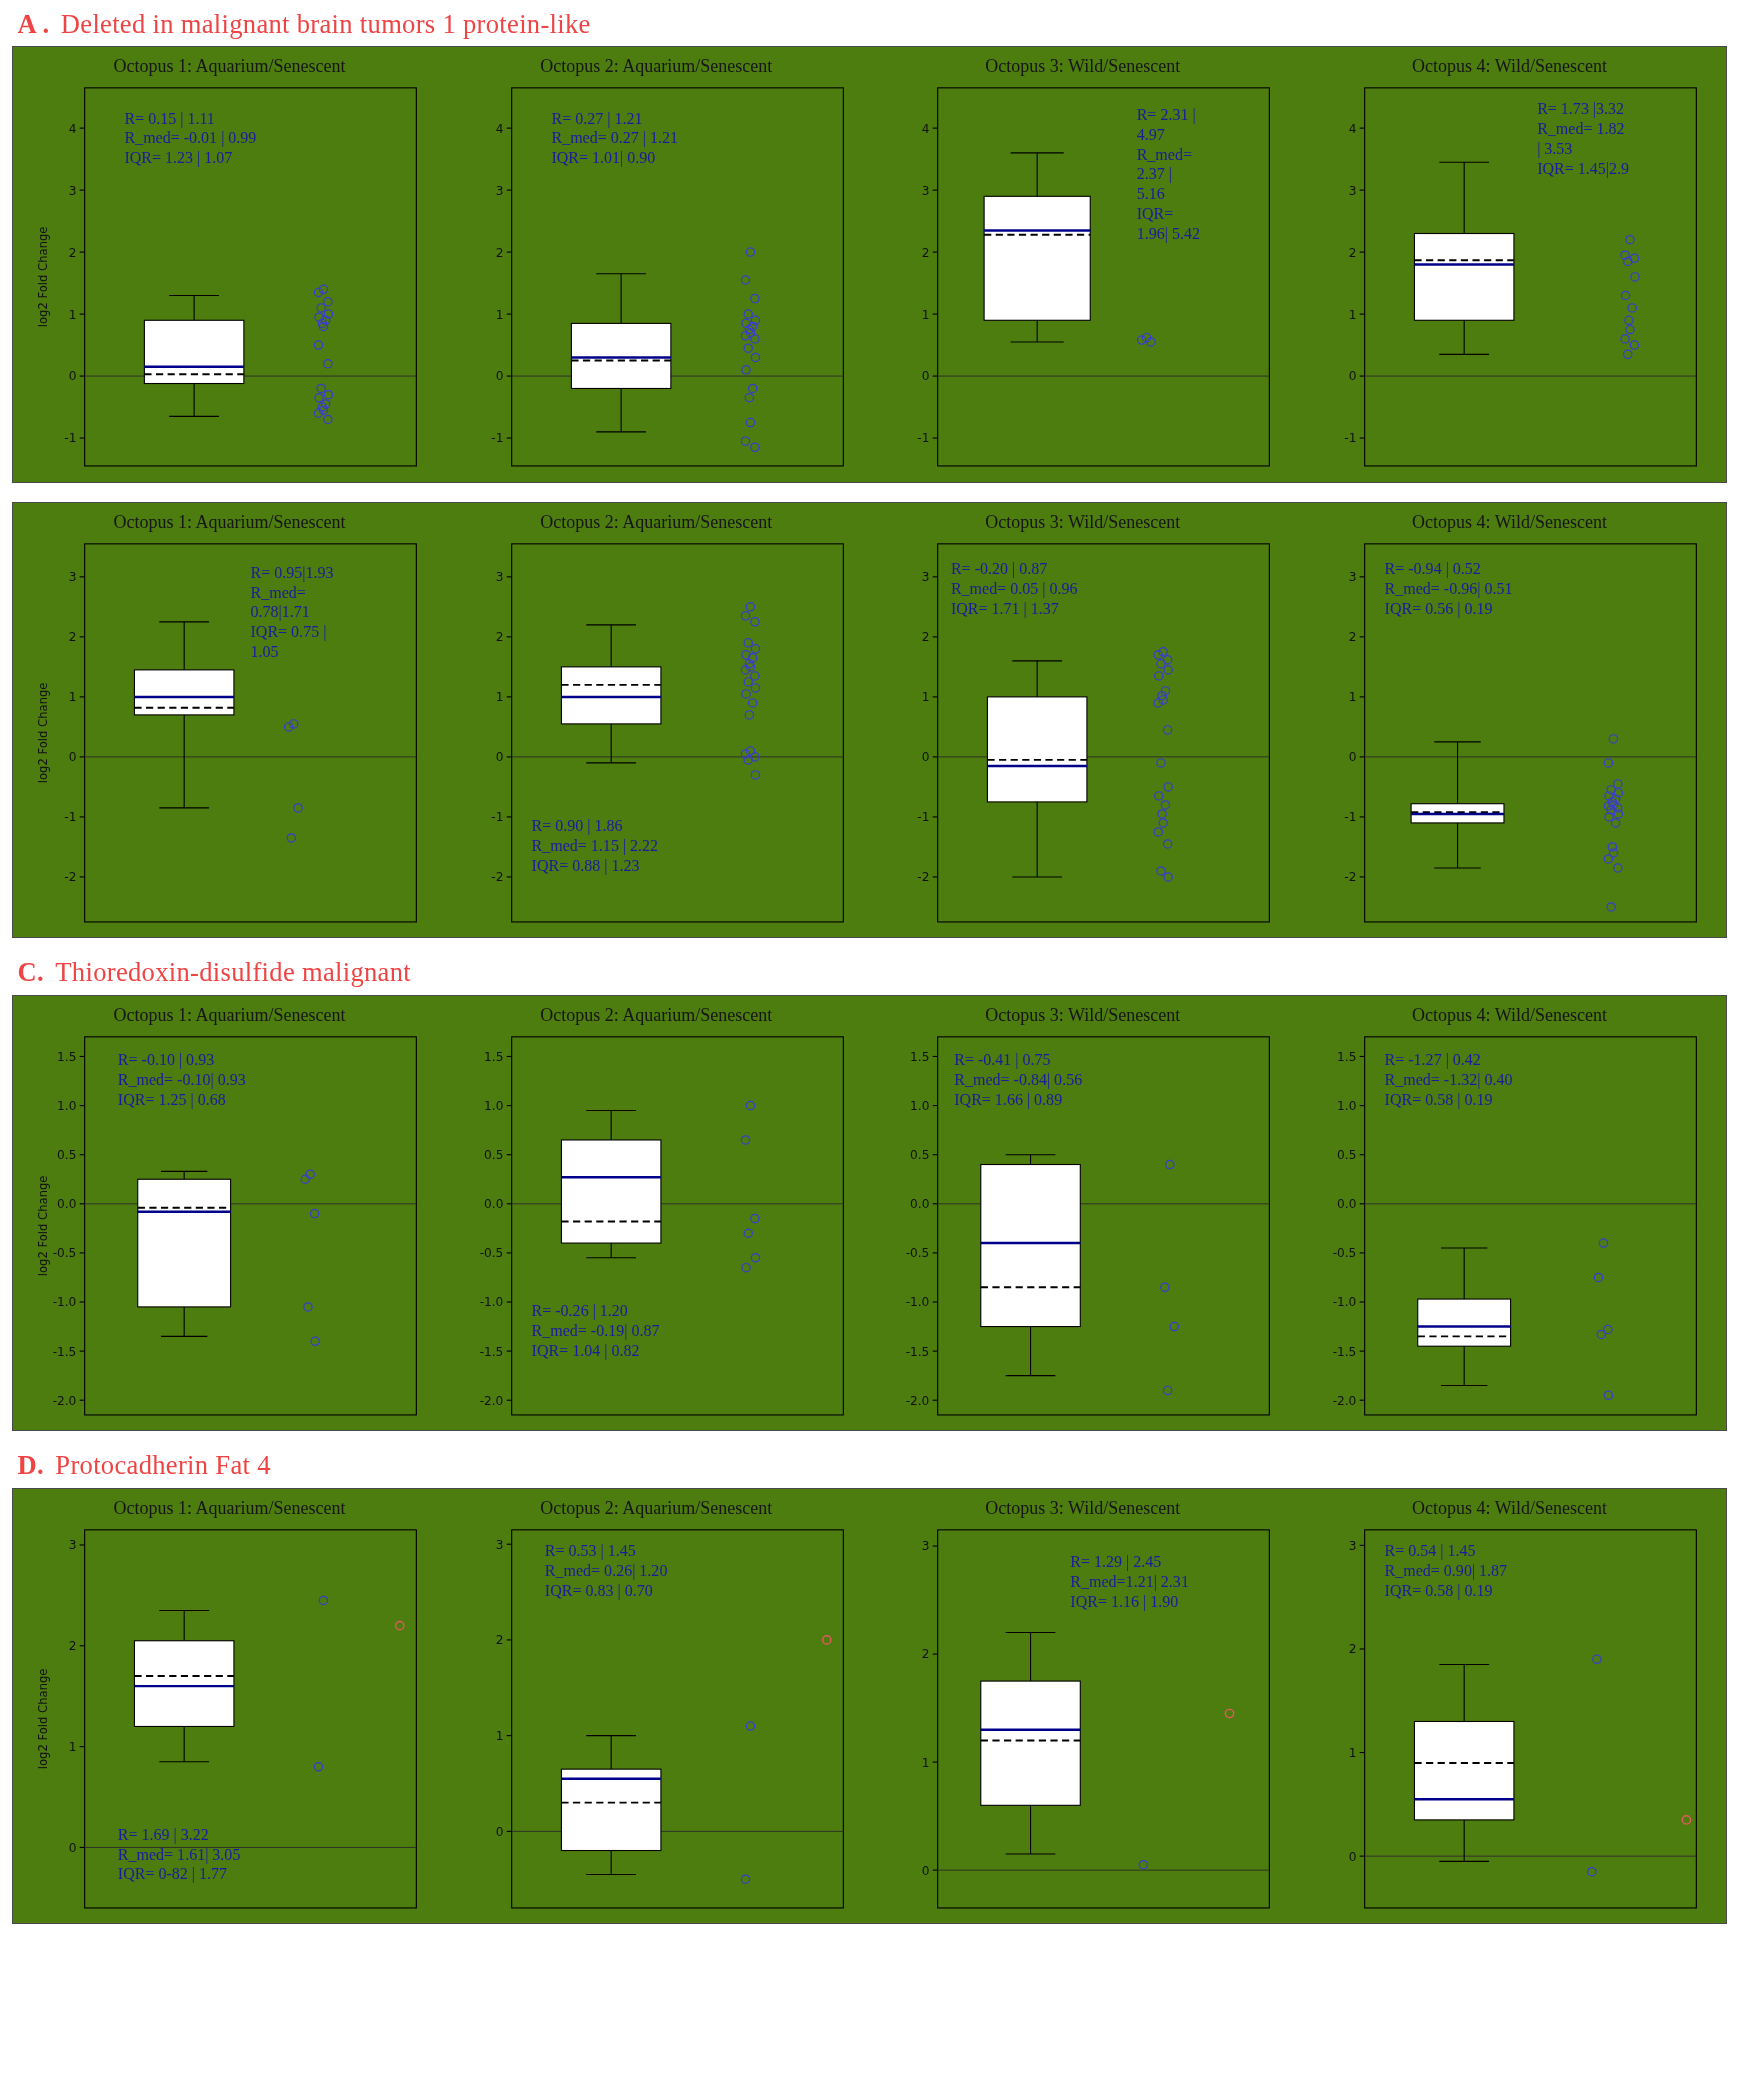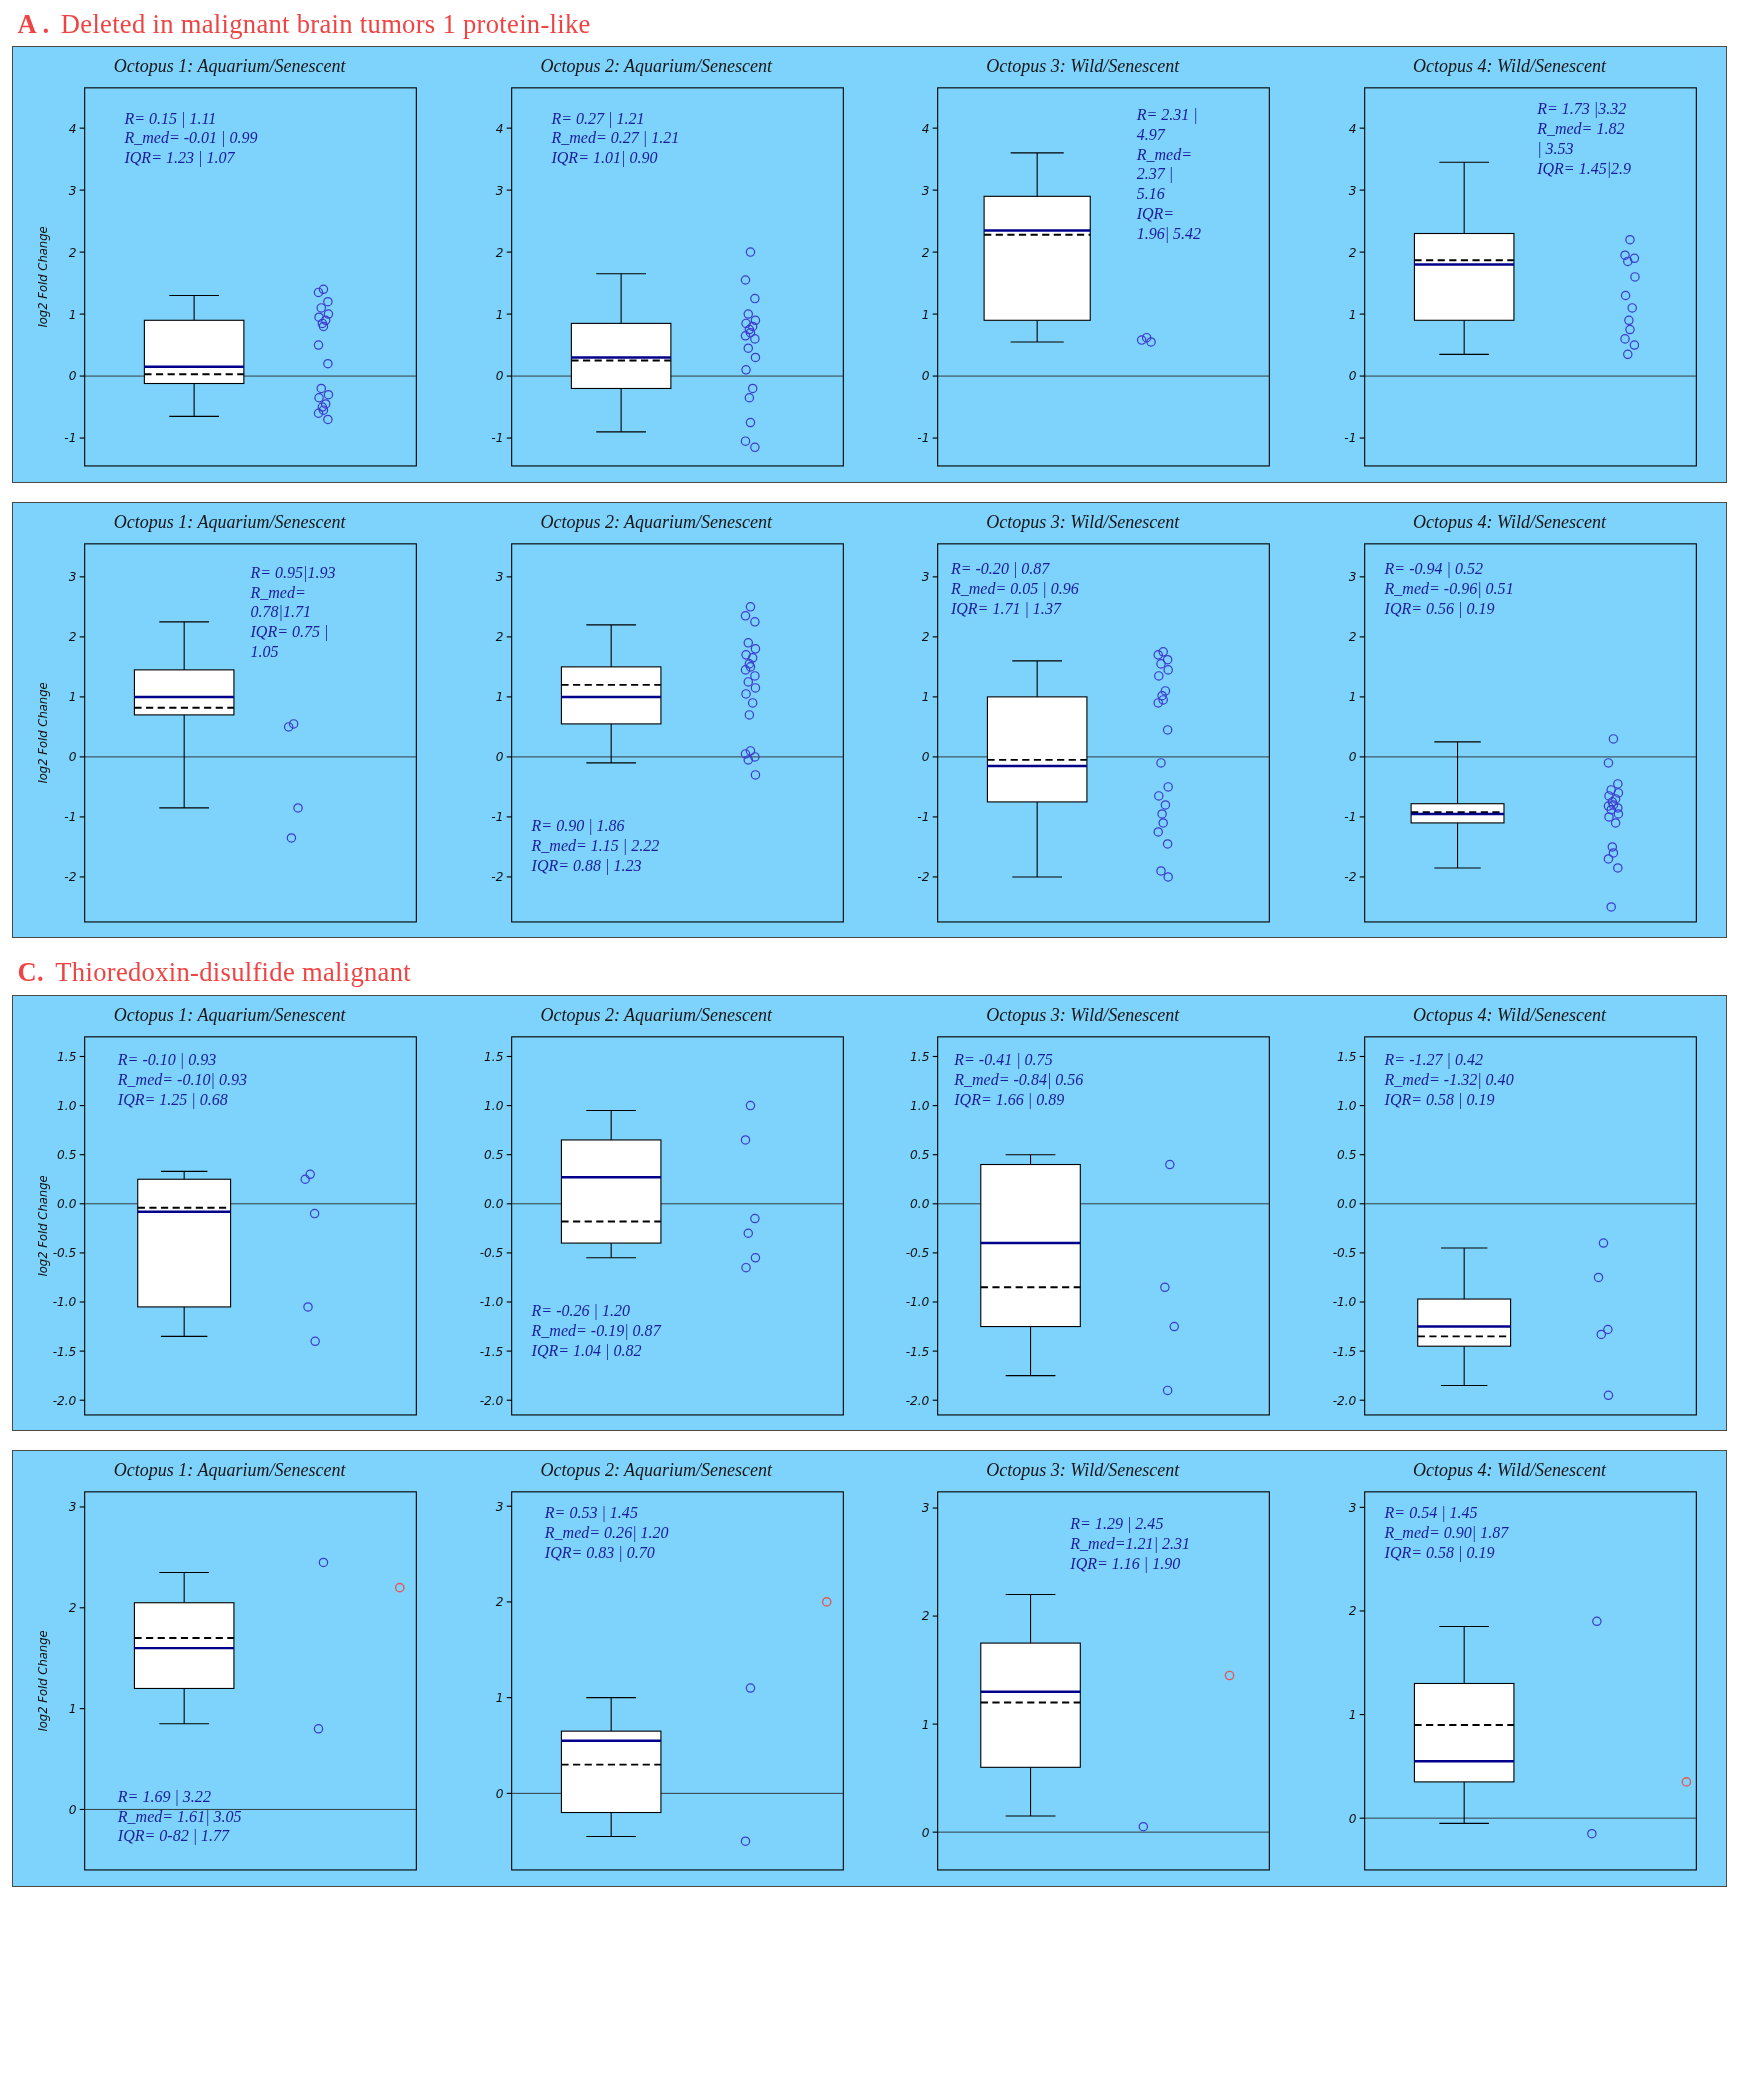--- a/index.html
+++ b/index.html
@@ -15,25 +15,24 @@
   .panel-title {
     font-size: 26.6px;
     font-weight: 400;
     margin: 1.1px 0 6.6px 5.5px;
     color: #ef4444;
     letter-spacing: 0.3px;
   }
   .panel-letter { font-weight: 700; margin-right: 4.4px; }
   .panel-box {
     border: 1.1px solid #4a4a4a;
-    background: #7dd3fc;
+    background: #4d7c0f;
     display: flex;
     align-items: flex-start;
     padding: 8.9px 3.3px 4.4px 3.3px;
-    font-style: italic;
   }
   .subplot {
     flex: 1 1 0;
     display: flex;
     flex-direction: column;
     align-items: center;
     min-width: 0;
   }
   .subplot-title {
     font-size: 18px;
@@ -587,20 +586,23 @@
               <circle cx="529" cy="664.4675324675326" r="7.5" fill="none" stroke="#3b3bcf" stroke-width="2.2"></circle>
               <text x="124" y="66.94" font-size="29" font-family="&quot;Liberation Serif&quot;, serif" fill="#1b1b9e">R= -1.27 | 0.42</text>
               <text x="124" y="102.94" font-size="29" font-family="&quot;Liberation Serif&quot;, serif" fill="#1b1b9e">R_med= -1.32| 0.40</text>
               <text x="124" y="138.94" font-size="29" font-family="&quot;Liberation Serif&quot;, serif" fill="#1b1b9e">IQR= 0.58 | 0.19</text>
             </svg>
   </figure>
 </div>
   </section>
 
   <section class="panel">
+    <h2 class="panel-title">
+      <span class="panel-letter">D. </span><span class="panel-name">Protocadherin Fat 4</span>
+    </h2>
     <div class="panel-box">
   <figure class="subplot">
     <figcaption class="subplot-title">Octopus 1: Aquarium/Senescent</figcaption>
     <svg class="plot" width="387" height="398" viewBox="0 0 700 720">
               <rect x="88" y="16" width="600" height="684" fill="none" stroke="#000000" stroke-width="2"></rect>
               <line x1="88" y1="590.56" x2="688" y2="590.56" stroke="#2a2a2a" stroke-width="1.6"></line>
               <line x1="79" y1="590.56" x2="88" y2="590.56" stroke="#000000" stroke-width="2"></line>
               <text x="73" y="598.56" text-anchor="end" font-size="22" font-family="&quot;DejaVu Sans&quot;, sans-serif" fill="#111">0</text>
               <line x1="79" y1="408.16" x2="88" y2="408.16" stroke="#000000" stroke-width="2"></line>
               <text x="73" y="416.16" text-anchor="end" font-size="22" font-family="&quot;DejaVu Sans&quot;, sans-serif" fill="#111">1</text>

